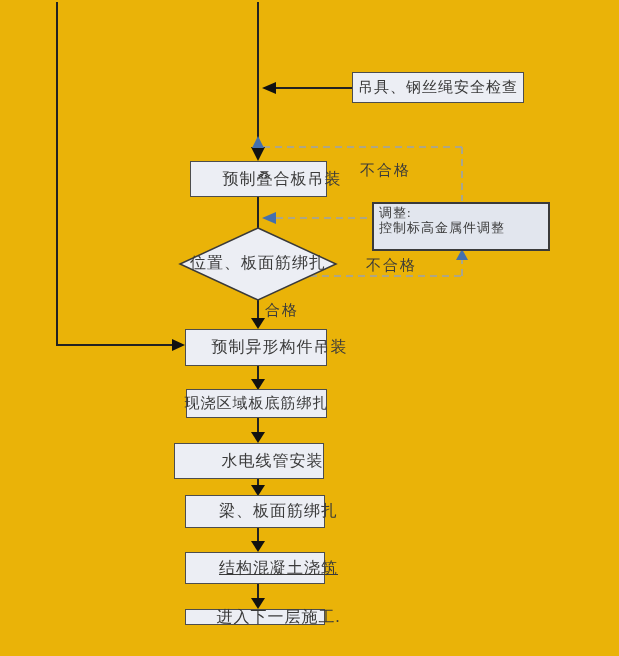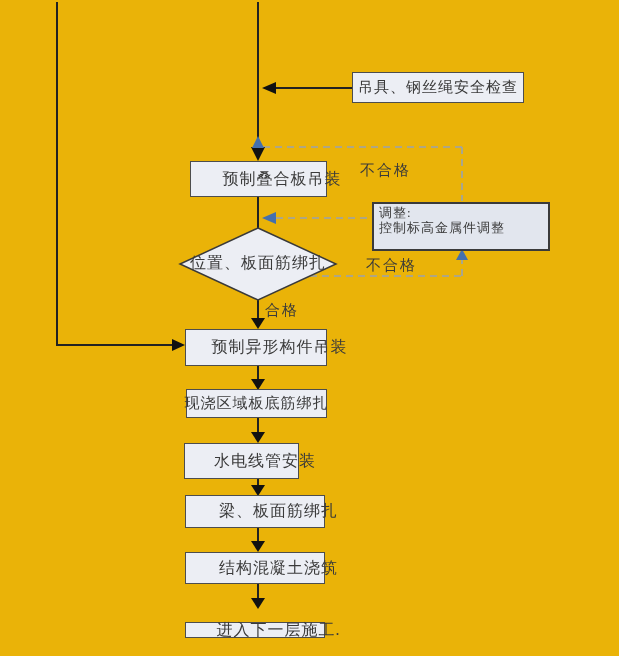--- a/index.html
+++ b/index.html
@@ -96,27 +96,27 @@
 
   <div class="adjust" style="left:372px;top:202px;width:178px;height:49px;">
     <div>调整:</div>
     <div>控制标高金属件调整</div>
   </div>
 
   <div class="node big" style="left:185px;top:329px;width:142px;height:37px;">预制异形构件吊装</div>
 
   <div class="node" style="left:186px;top:389px;width:141px;height:29px;">现浇区域板底筋绑扎</div>
 
-  <div class="node big" style="left:184px;top:443px;width:115px;height:36px;">水电线管安装</div>
+  <div class="node big" style="left:174px;top:443px;width:150px;height:36px;">水电线管安装</div>
 
   <div class="node big" style="left:185px;top:495px;width:140px;height:33px;">梁、板面筋绑扎</div>
 
-  <div class="node big" style="left:185px;top:552px;width:140px;height:32px;">结构混凝土浇筑</div>
+  <div class="node big" style="left:185px;top:552px;width:140px;height:32px;text-decoration:underline;">结构混凝土浇筑</div>
 
-  <div class="node big" style="left:185px;top:622px;width:140px;height:16px;">进入下一层施工.</div>
+  <div class="node big" style="left:185px;top:609px;width:140px;height:16px;">进入下一层施工.</div>
 
   <div class="edge-label" style="left:360px;top:161px;">不合格</div>
 
   <div class="edge-label" style="left:366px;top:256px;">不合格</div>
 
   <div class="edge-label" style="left:265px;top:301px;">合格</div>
 
 </div>
 
 </body></html>

